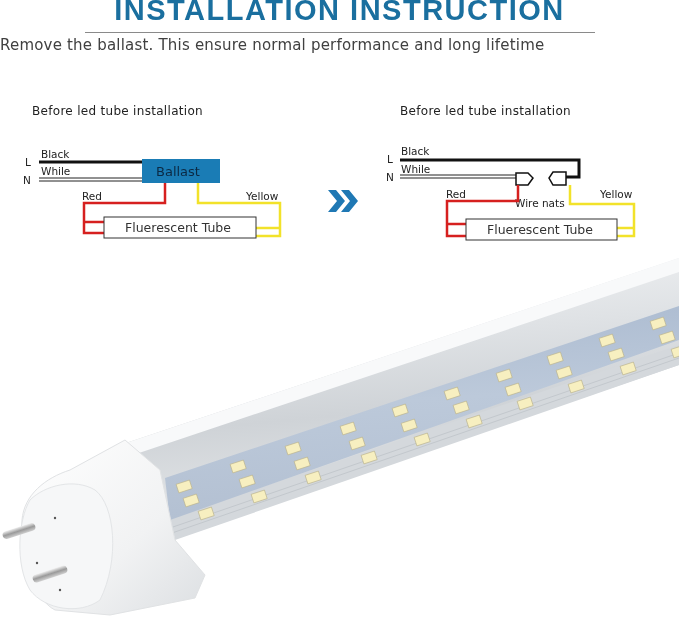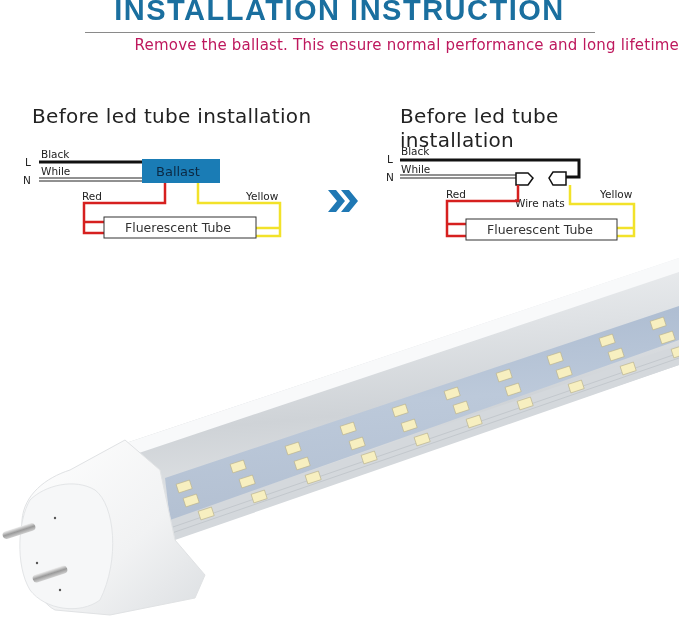--- a/index.html
+++ b/index.html
@@ -1,20 +1,20 @@
 <!DOCTYPE html>
 <html><head>
 <meta charset="utf-8">
 <style>
   html, body { margin:0; padding:0; background:#ffffff; }
   body { width:679px; height:623px; position:relative; overflow:hidden; font-family:"DejaVu Sans", sans-serif; }
   .title { position:absolute; left:0; width:679px; top:-6px; text-align:center; font-family:"Liberation Sans", sans-serif; font-weight:bold; font-size:29px; letter-spacing:1.5px; color:#1a6f9f; }
   .divider { position:absolute; left:85px; width:510px; top:32px; height:1px; background:#8a8a8a; }
-  .subtitle { position:absolute; left:0; width:679px; top:36px; text-align:right; font-size:15px; color:#be185d; letter-spacing:0.2px; }
-  .section-title { position:absolute; top:104px; font-size:20px; color:#222; letter-spacing:0.3px; }
+  .subtitle { position:absolute; left:0; width:679px; top:36px; text-align:left; font-size:15px; color:#404040; letter-spacing:0.2px; }
+  .section-title { position:absolute; top:104px; font-size:12px; color:#222; letter-spacing:0.3px; }
   svg.diag { position:absolute; overflow:visible; }
   .wlabel { font-family:"DejaVu Sans", sans-serif; font-size:10.5px; fill:#222; }
   .big { font-family:"DejaVu Sans", sans-serif; font-size:12.5px; fill:#333; }
   .ballast-t { font-family:"DejaVu Sans", sans-serif; font-size:13px; fill:#0b2a45; }
   .tube { position:absolute; left:0; top:0; width:679px; height:623px; }
 </style>
 </head>
 <body>
 
 <div class="title">INSTALLATION INSTRUCTION</div>

